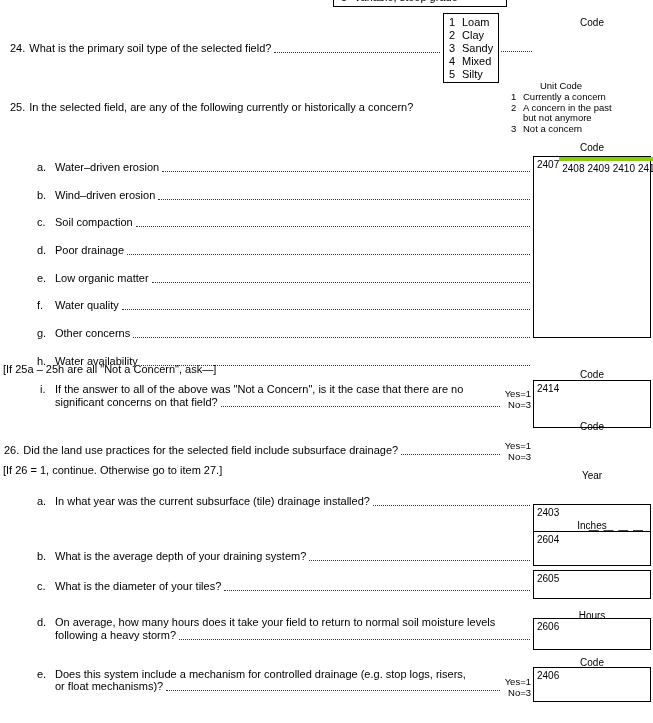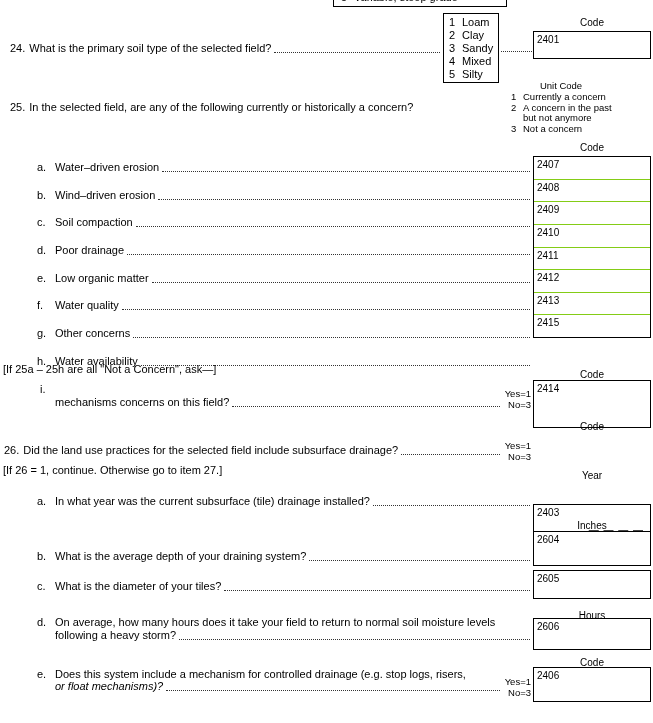--- a/index.html
+++ b/index.html
@@ -24,24 +24,24 @@
     font-size:10px; line-height:11px;
   }
   .codebox {
     position:absolute; left:533px; width:118px; box-sizing:border-box;
     border:1px solid #000; background:#fff;
     font-size:10px; line-height:11px; padding:2px 0 0 3px;
   }
   .codecol {
     position:absolute; left:533px; top:156px; width:118px; height:182px;
     box-sizing:border-box; border:1px solid #000; background:#fff;
-    display:flex; flex-direction:column;
+    display:flex; flex-direction:row;
   }
   .codecell {
-    flex:1 1 0; border-top:1px solid #84cc16;
+    flex:1 1 0; border-top:4px solid #84cc16;
     font-size:10px; line-height:11px; padding:2px 0 0 3px;
   }
   .codecell:first-child { border-top:none; }
   .optbox {
     position:absolute; left:443px; top:13px; width:56px; height:70px;
     box-sizing:border-box; border:1px solid #000; background:#fff;
     padding:2px 0 0 5px; font-size:11px; line-height:13px;
   }
   .optrow, .unitrow { display:flex; white-space:nowrap; }
   .optrow .n { flex:none; width:8px; margin-right:5px; }
@@ -110,23 +110,20 @@
     </div>
     <div class="optrow">
       <span class="n">5</span>
       <span>Silty</span>
     </div>
   </div>
 
   <div class="midleader"></div>
 
   <div class="boxlabel" style="top:17px;">Code</div>
-  <div class="codebox" style="top:31px; height:28px;">
-    <span>2401</span>
-  </div>
 
   <div class="qrow" style="left:10px; top:101px; width:500px;">
     <span class="qnum">25.</span>
     <span>In the selected field, are any of the following currently or historically a concern?</span>
   </div>
 
   <div class="unitlabel">Unit Code</div>
   <div class="unitlist">
     <div class="unitrow">
       <span class="n">1</span>
@@ -199,23 +196,24 @@
     <div class="codecell"><span>2413</span></div>
     <div class="codecell"><span>2415</span></div>
   </div>
 
   <div class="note" style="left:3px; top:363px;">[If 25a – 25h are all "Not a Concern", ask—]</div>
 
   <div class="boxlabel" style="top:369px;">Code</div>
 
   <div class="qrow" style="left:40px; top:383px; width:470px;">
     <span class="letter" style="width:15px;">i.</span>
+    <span>If the answer to all of the above was "Not a Concern", is it the case that there are no</span>
   </div>
   <div class="qrow" style="left:55px; top:396px; width:446px;">
-    <span>mechanisms concerns on this field?</span>
+    <span>significant concerns on that field?</span>
     <span class="leader"></span>
   </div>
   <div class="yesno" style="left:483px; top:388px;">
     <div>Yes=1</div>
     <div>No=3</div>
   </div>
   <div class="codebox" style="top:380px; height:48px;">
     <span>2414</span>
   </div>
 
@@ -275,21 +273,21 @@
   </div>
 
   <div class="boxlabel" style="top:657px;">Code</div>
   <div class="codebox" style="top:667px; height:35px;">
     <span>2406</span>
   </div>
   <div class="qrow" style="left:37px; top:668px; width:494px;">
     <span class="letter">e.</span>
     <span>Does this system include a mechanism for controlled drainage (e.g. stop logs, risers,</span>
   </div>
-  <div class="qrow" style="left:55px; top:680px; width:446px;font-style:italic;">
+  <div class="qrow" style="left:55px; top:680px; width:446px;">
     <span>or float mechanisms)?</span>
     <span class="leader"></span>
   </div>
   <div class="yesno" style="left:483px; top:676px;">
     <div>Yes=1</div>
     <div>No=3</div>
   </div>
 
 </div>
 

